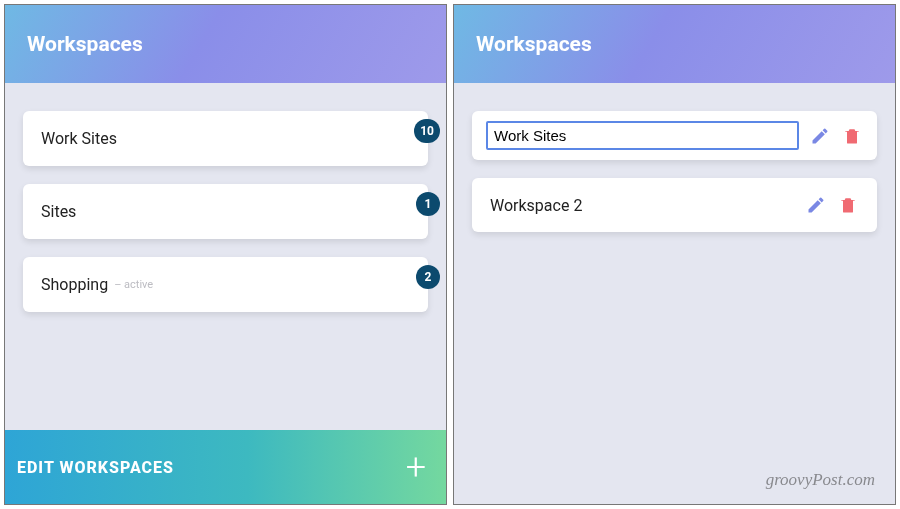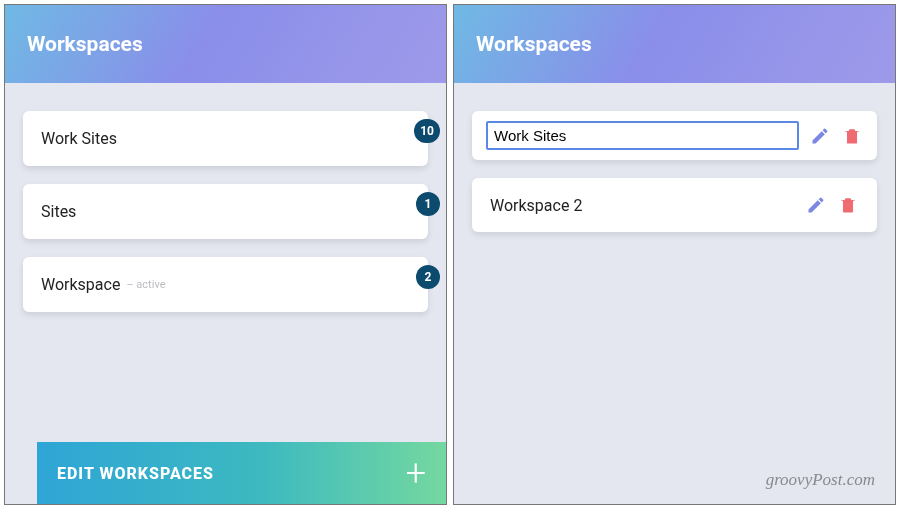--- a/index.html
+++ b/index.html
@@ -62,27 +62,26 @@
     color: #fff;
     border-radius: 12px;
     font-size: 12px;
     font-weight: 700;
     display: flex;
     align-items: center;
     justify-content: center;
     margin-top: 20px;
   }
   .footer {
-    height: 62px;
+    height: 74px;
     background: linear-gradient(90deg, #2ea5d6 0%, #3db9c0 55%, #74d89f 100%);
     display: flex;
     align-items: center;
-    padding: 0 20px;
+    padding: 0 12px;
     position: relative;
-    margin-left: 32px;
   }
   .footer-label {
     color: #fff;
     font-size: 16px;
     font-weight: 800;
     letter-spacing: 1px;
   }
   .footer-plus {
     position: absolute;
     right: 20px;
@@ -150,21 +149,21 @@
       <span class="card-label">Work Sites</span>
       <span class="badge">10</span>
     </div>
 
     <div class="card">
       <span class="card-label">Sites</span>
       <span class="badge">1</span>
     </div>
 
     <div class="card">
-      <span class="card-label">Workspace</span>
+      <span class="card-label">Shopping</span>
       <span class="card-suffix">– active</span>
       <span class="badge">2</span>
     </div>
 
   </div>
   <div class="footer">
     <span class="footer-label">EDIT WORKSPACES</span>
     <span class="footer-plus">+</span>
   </div>
 </div>

